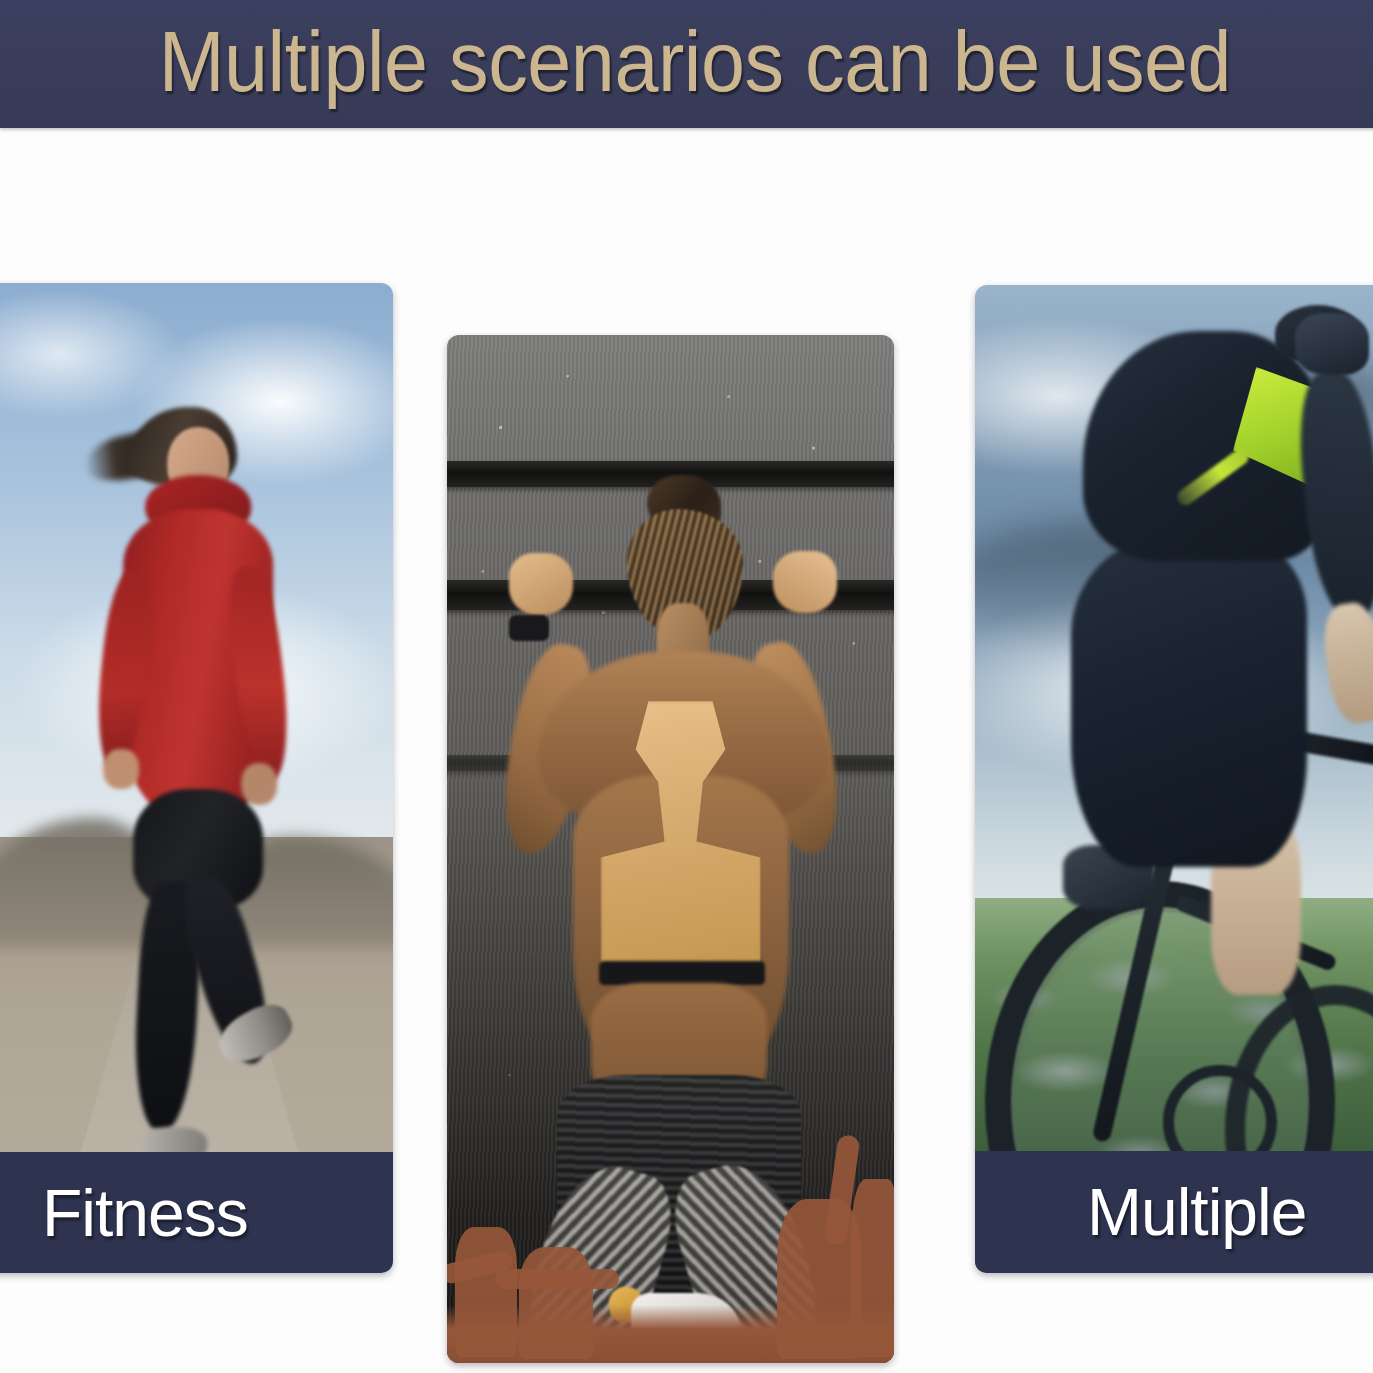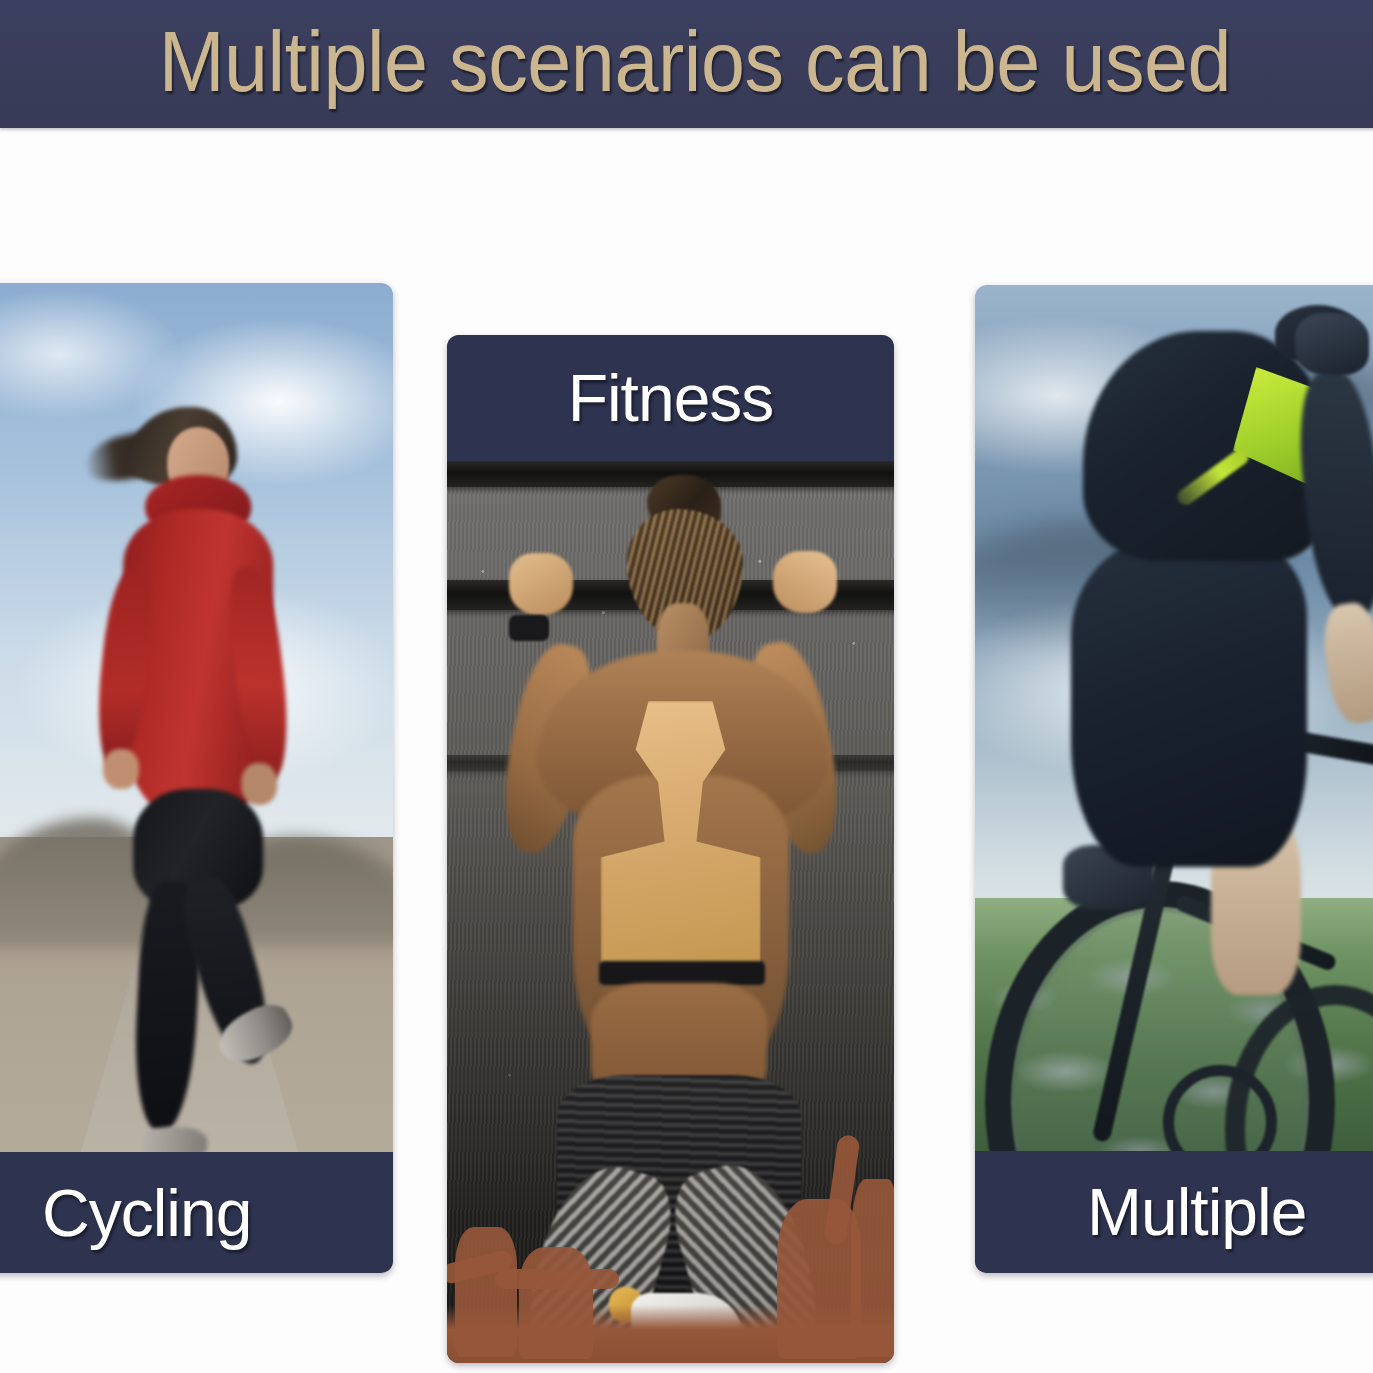--- a/index.html
+++ b/index.html
@@ -626,21 +626,21 @@
       <div class="run-hand-l"></div>
       <div class="run-hand-r"></div>
       <div class="run-hips"></div>
       <div class="run-leg-l"></div>
       <div class="run-leg-r"></div>
       <div class="run-shoe-up"></div>
       <div class="run-shoe-dn"></div>
     </div>
   </div>
   <div class="panel-label">
-    <span class="panel-label-text">Cycling</span>
+    <span class="panel-label-text">Fitness</span>
   </div>
 </div>
 
 <div class="panel" id="panel-fitness">
   <div class="panel-photo">
     <div class="fit-wall"></div>
     <div class="fit-speckle"></div>
     <div class="fit-bar fit-bar-1"></div>
     <div class="fit-bar fit-bar-2"></div>
     <div class="fit-bar fit-bar-3"></div>
@@ -670,23 +670,20 @@
       <div class="fit-mat-floor"></div>
       <div class="sil sil-a"></div>
       <div class="sil sil-a2"></div>
       <div class="sil sil-b"></div>
       <div class="sil sil-b2"></div>
       <div class="sil sil-c"></div>
       <div class="sil sil-c2"></div>
       <div class="sil sil-d"></div>
     </div>
   </div>
-  <div class="panel-label">
-    <span class="panel-label-text">Fitness</span>
-  </div>
 </div>
 
 <div class="panel" id="panel-cycling">
   <div class="panel-photo">
     <div class="cyc-sky"></div>
     <div class="cyc-cloud-dark"></div>
     <div class="cyc-cloud-dark2"></div>
     <div class="cyc-field"></div>
     <div class="cyc-rocks"></div>
     <div class="cyc-figure">

